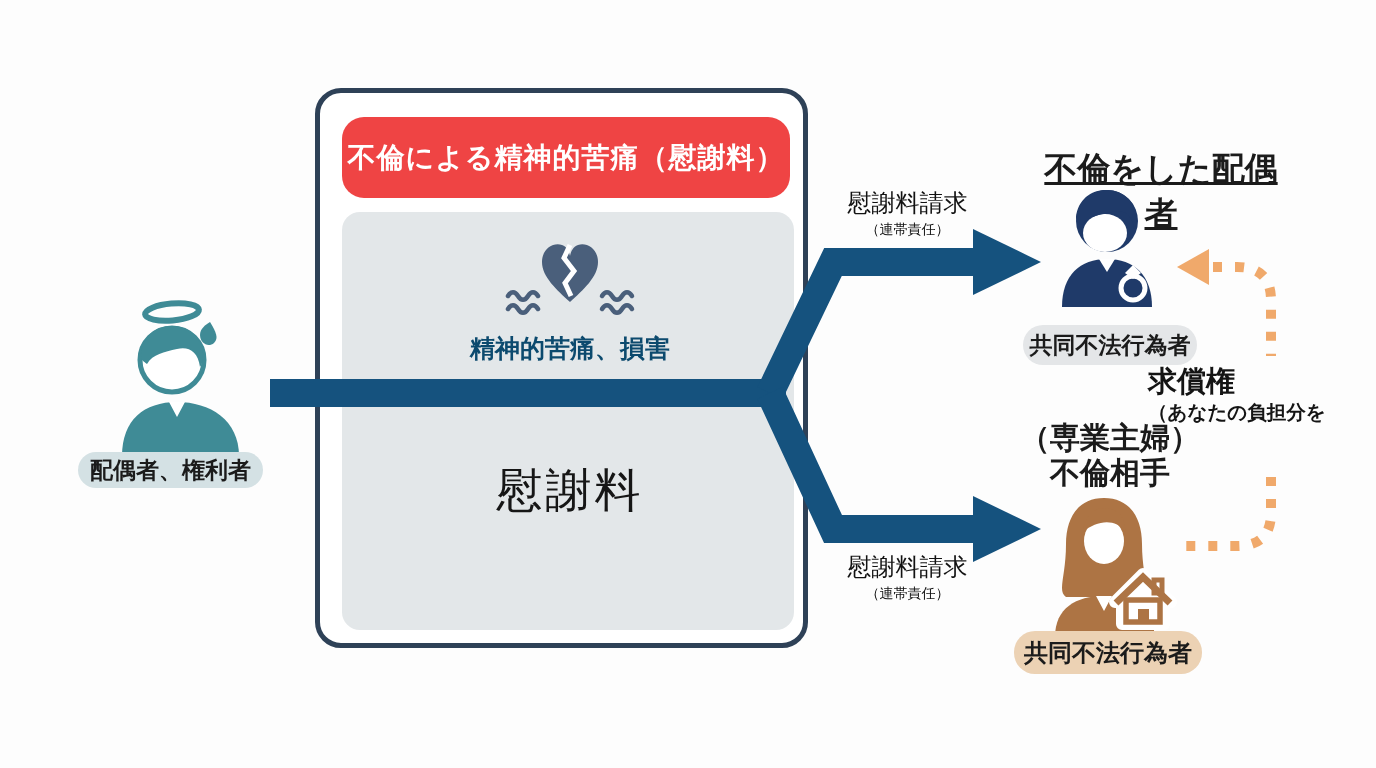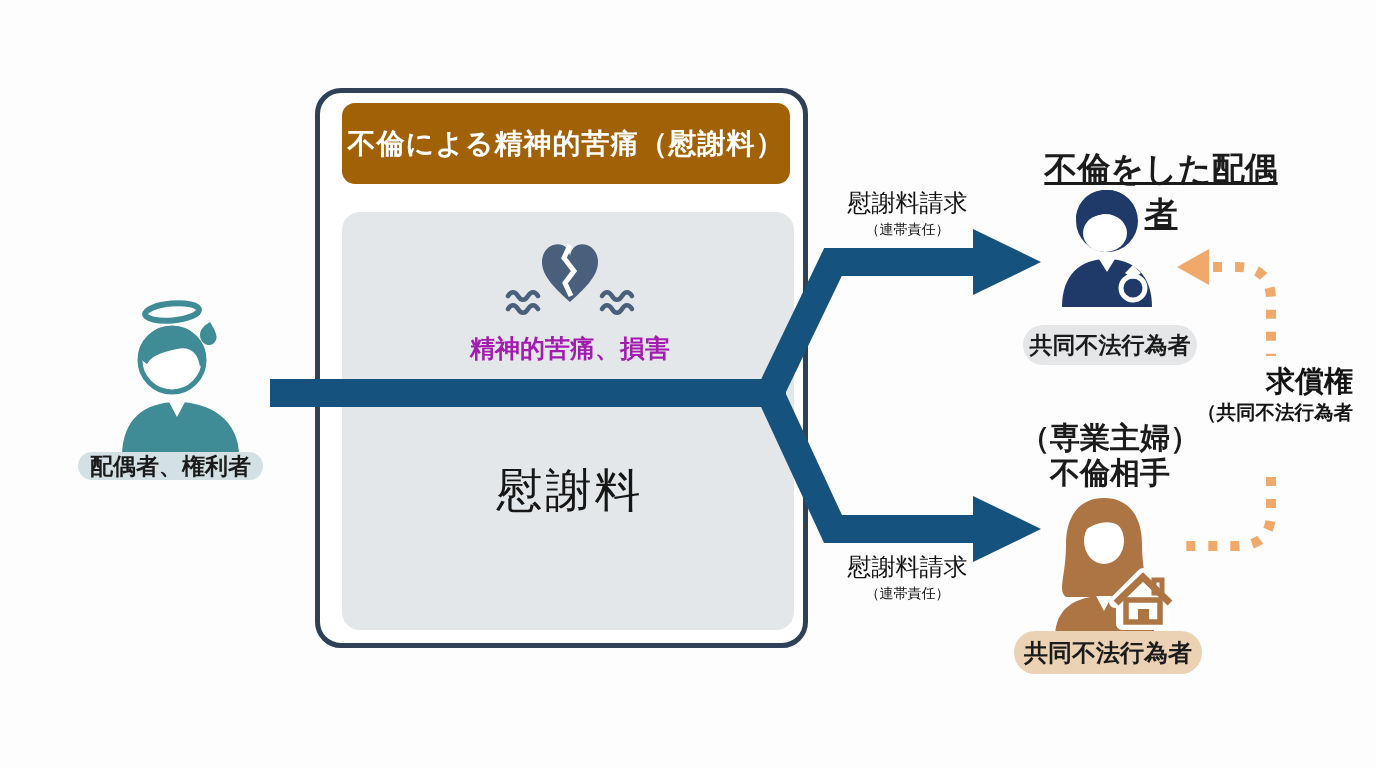--- a/index.html
+++ b/index.html
@@ -7,30 +7,30 @@
     position:relative;width:1376px;height:768px;overflow:hidden;
     background:#fdfdfd;
     font-family:"Liberation Sans","DejaVu Sans",sans-serif;
     color:#1b1b1b;
   }
   .abs{position:absolute;}
   .ctr{text-align:center;}
 
   
   .claimant-title{left:50px;top:252px;width:255px;font-size:29px;font-weight:bold;letter-spacing:1px;}
-  .claimant-badge{left:78px;top:452px;width:185px;height:28px;background:#D4E1E4;border-radius:20px;
+  .claimant-badge{left:78px;top:452px;width:185px;height:36px;background:#D4E1E4;border-radius:20px;
     display:flex;align-items:center;justify-content:center;font-size:23px;font-weight:bold;}
 
   
   .outer-box{left:315px;top:88px;width:493px;height:560px;background:#ffffff;
     border:5px solid #2E4157;border-radius:26px;box-sizing:border-box;}
-  .center-header{left:342px;top:103px;width:448px;height:81px;background:#a16207;border-radius:13px;
+  .center-header{left:342px;top:117px;width:448px;height:81px;background:#ef4444;border-radius:22px;
     display:flex;align-items:center;justify-content:center;color:#ffffff;font-size:28px;font-weight:bold;letter-spacing:1px;}
   .center-panel{left:342px;top:212px;width:452px;height:418px;background:#E3E7E9;border-radius:18px;}
-  .damage-label{left:410px;top:332px;width:320px;font-size:25px;font-weight:bold;color:#a21caf;}
+  .damage-label{left:410px;top:332px;width:320px;font-size:25px;font-weight:bold;color:#0c4a6e;}
   .main-label{left:420px;top:460px;width:300px;font-size:46px;font-weight:normal;color:#161616;letter-spacing:3px;}
 
   
   .arrow-label{width:185px;text-align:center;font-weight:normal;color:#121212;}
   .arrow-label .l1{display:block;font-size:24px;line-height:29px;}
   .arrow-label .l2{display:block;font-size:14px;line-height:25px;}
   .arrow-label-top{left:815px;top:188px;}
   .arrow-label-bottom{left:815px;top:552px;}
 
   
@@ -38,21 +38,21 @@
   .spouse-badge{left:1023px;top:325px;width:174px;height:40px;background:#E4E6E8;border-radius:20px;
     display:flex;align-items:center;justify-content:center;font-size:23px;font-weight:bold;}
 
   
   .partner-title{left:985px;top:420px;width:250px;font-size:30px;font-weight:bold;line-height:35px;}
   .partner-title span{display:block;}
   .partner-badge{left:1014px;top:631px;width:188px;height:43px;background:#ECD2B4;border-radius:21px;
     display:flex;align-items:center;justify-content:center;font-size:24px;font-weight:bold;}
 
   
-  .reimb{left:1148px;top:363px;width:205px;text-align:right;font-weight:bold;color:#141414;}
+  .reimb{left:1148px;top:363px;width:205px;text-align:left;font-weight:bold;color:#141414;}
   .reimb .t{display:block;font-size:29px;line-height:37px;}
   .reimb .s{display:block;font-size:19.5px;line-height:24px;}
 
   svg{display:block;}
 </style>
 </head>
 <body>
 
 <div id="canvas">
 
@@ -147,16 +147,16 @@
         <rect x="86" y="108" width="34" height="22" fill="#ffffff" stroke="#AD7444" stroke-width="5.5"></rect>
         <path d="M76,111 L103,85 L130,111" fill="none" stroke="#AD7444" stroke-width="7" stroke-linejoin="miter"></path>
         <rect x="98" y="117" width="11" height="13" fill="#AD7444"></rect>
       </g>
     </svg>
   </div>
   <div class="abs partner-badge">共同不法行為者</div>
 
   <div class="abs reimb">
     <span class="t">求償権</span>
-    <span class="s">（共同不法行為者</span>
+    <span class="s">（あなたの負担分を</span>
   </div>
 
 </div>
 
 </body></html>

